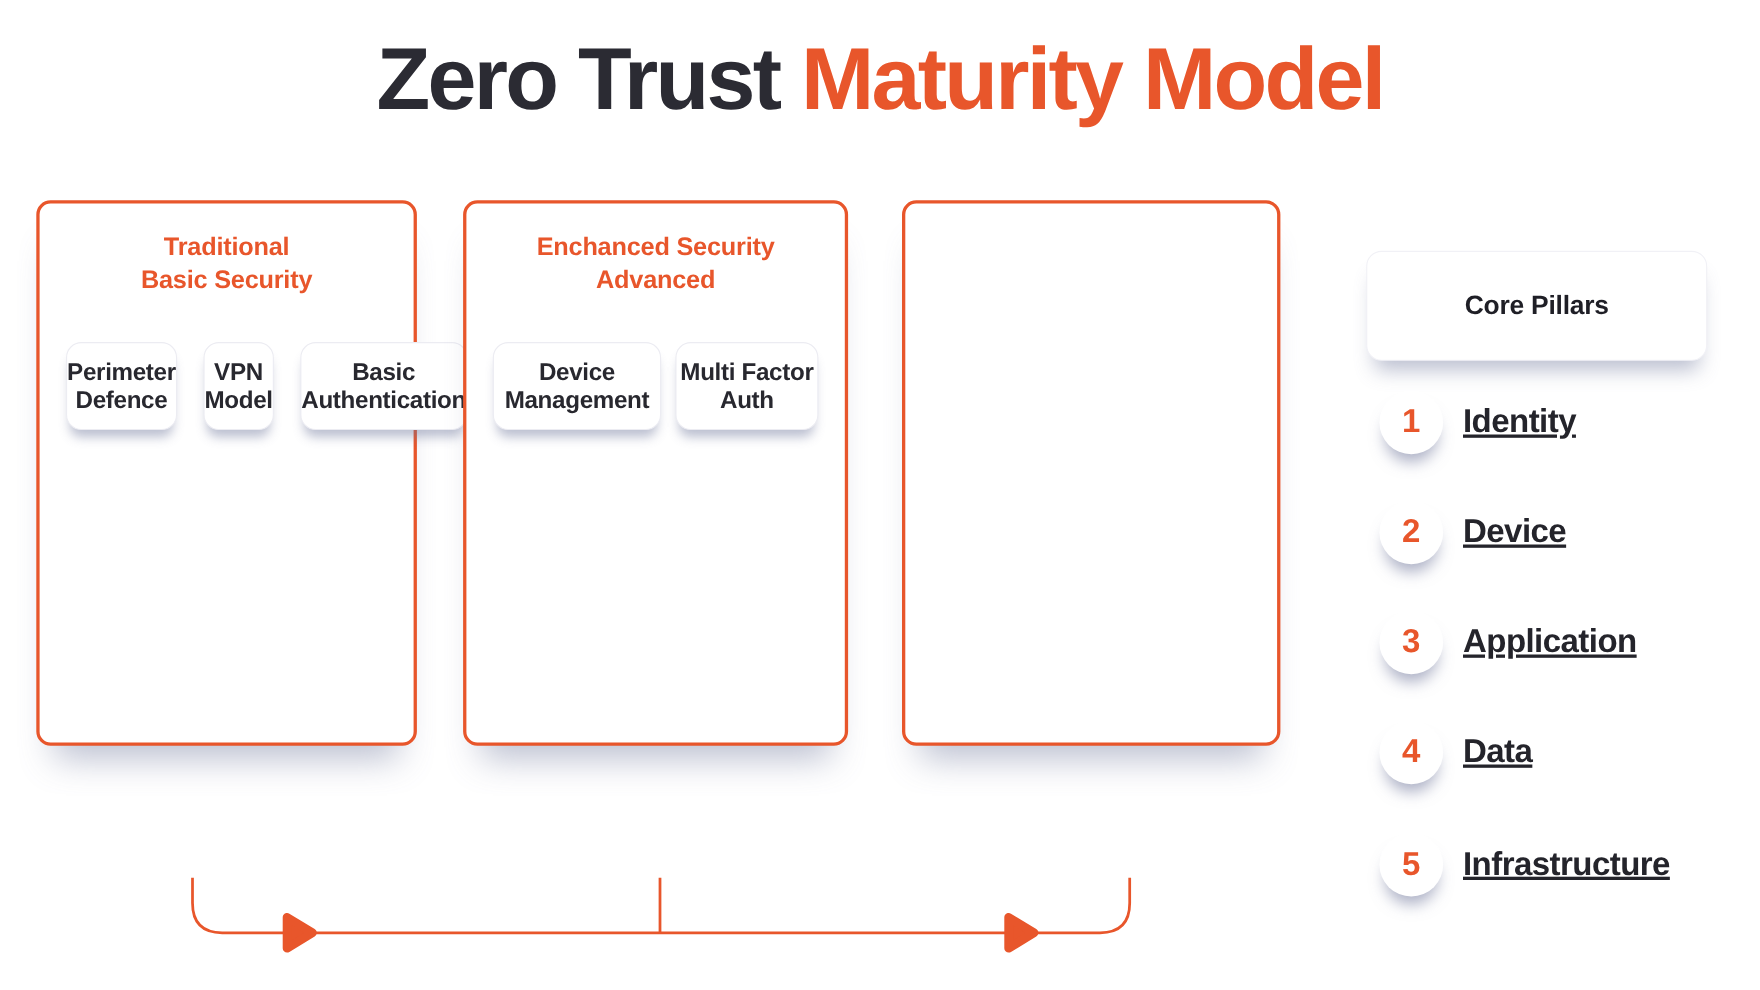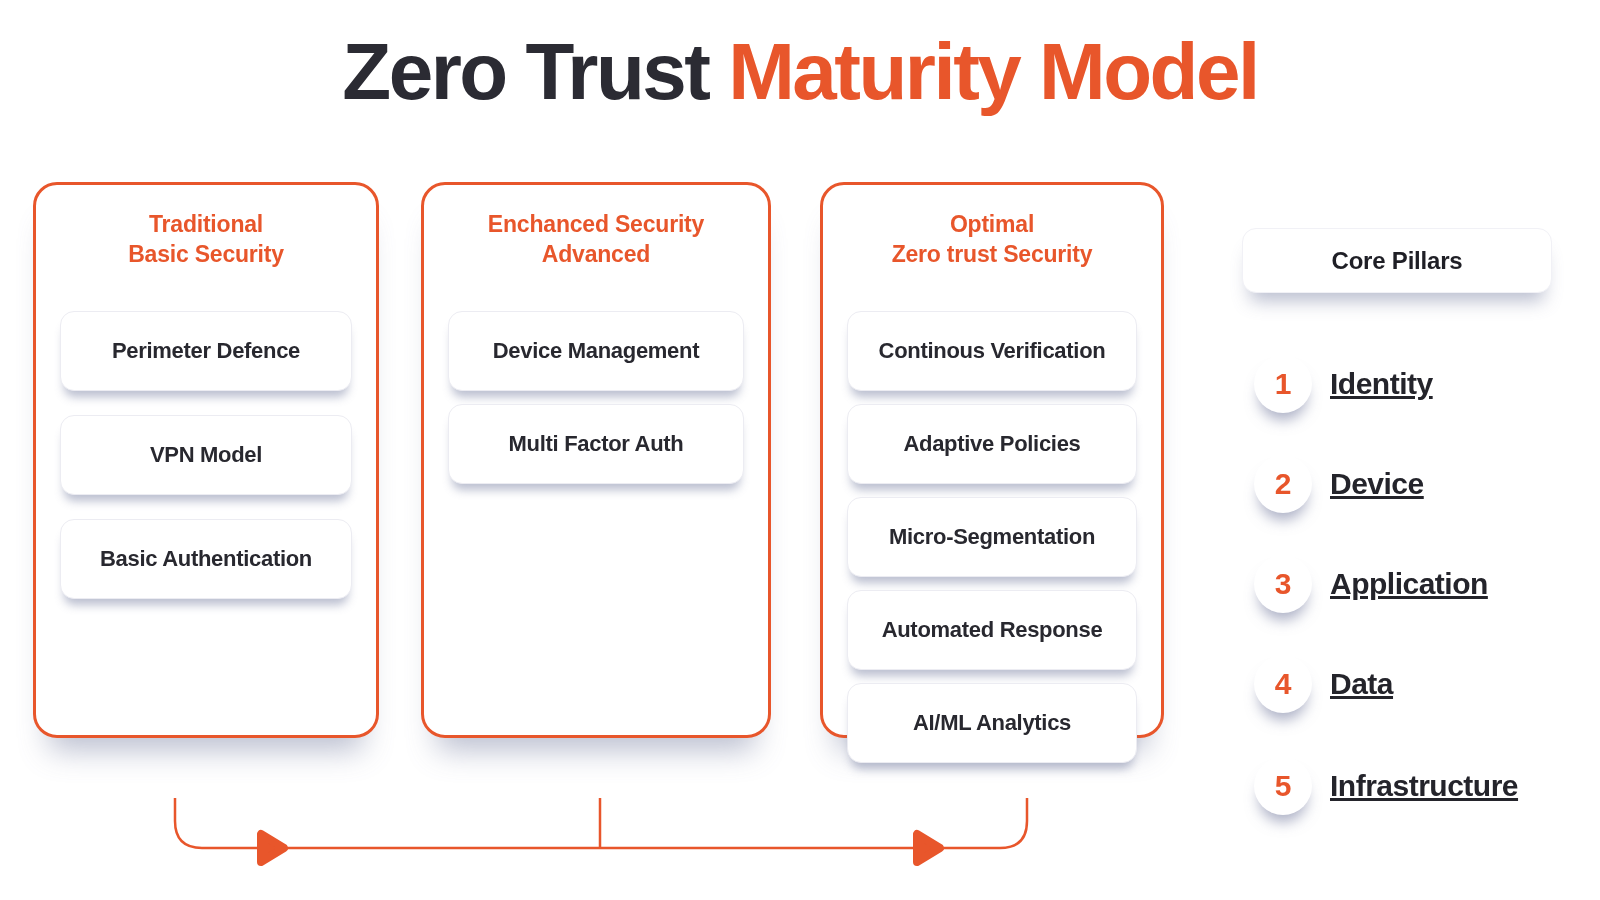--- a/index.html
+++ b/index.html
@@ -18,57 +18,57 @@
   
   .page-title{
     position:absolute;top:28px;left:0;width:1600px;
     text-align:center;
     font-size:80px;font-weight:bold;letter-spacing:-2.5px;
     color:#2B2B33;line-height:1.1;white-space:nowrap;
   }
   .page-title .accent{color:var(--accent);}
   
   .column{
-    position:absolute;top:182px;height:556px;
+    position:absolute;top:182px;height:496px;
     background:#ffffff;
     border:3px solid var(--accent);
-    border-radius:24px;
+    border-radius:13px;
     box-shadow:0 28px 30px -16px var(--shadow);
   }
   .column.c1{left:33px;width:346px;}
   .column.c2{left:421px;width:350px;}
   .column.c3{left:820px;width:344px;}
   .col-header{
     margin-top:24px;
     text-align:center;
     color:var(--accent);
     font-size:23px;font-weight:bold;line-height:1.32;
     letter-spacing:-0.2px;
   }
   .cards{
     position:absolute;top:126px;left:24px;right:24px;
-    display:flex;flex-direction:column;
+    display:flex;flex-direction:row;
   }
   .c1 .cards{gap:24px;}
   .c2 .cards{gap:13px;}
   .c3 .cards{gap:13px;}
   .card{
     height:80px;
     background:#ffffff;
     border:1px solid #ECECF2;
     border-radius:14px;
     box-shadow:0 10px 10px -4px var(--shadow);
     display:flex;align-items:center;justify-content:center;
     font-size:22px;font-weight:bold;letter-spacing:-0.3px;
     color:var(--ink);
     text-align:center;
   }
   
   .pillars-card{
-    position:absolute;left:1242px;top:228px;width:310px;height:65px;
+    position:absolute;left:1242px;top:228px;width:310px;height:100px;
     background:#ffffff;border-radius:14px;
     border:1px solid #F1F1F6;
     box-shadow:0 16px 18px -8px var(--shadow);
     display:flex;align-items:center;justify-content:center;
     font-size:24px;font-weight:bold;color:#1F1F26;
     letter-spacing:-0.2px;
   }
   .pillar-row{
     position:absolute;left:1254px;height:58px;
     display:flex;align-items:center;gap:18px;
@@ -118,31 +118,20 @@
     <div>Enchanced Security</div>
     <div>Advanced</div>
   </div>
   <div class="cards">
     <div class="card">Device Management</div>
     <div class="card">Multi Factor Auth</div>
   </div>
 </section>
 
 <section class="column c3">
-  <div class="col-header">
-    <div>Optimal</div>
-    <div>Zero trust Security</div>
-  </div>
-  <div class="cards">
-    <div class="card">Continous Verification</div>
-    <div class="card">Adaptive Policies</div>
-    <div class="card">Micro-Segmentation</div>
-    <div class="card">Automated Response</div>
-    <div class="card">AI/ML Analytics</div>
-  </div>
 </section>
 
 <div class="pillars-card">
   <span>Core Pillars</span>
 </div>
 
 <div class="pillar-row p1">
   <div class="pillar-num">1</div>
   <div class="pillar-label">Identity</div>
 </div>

